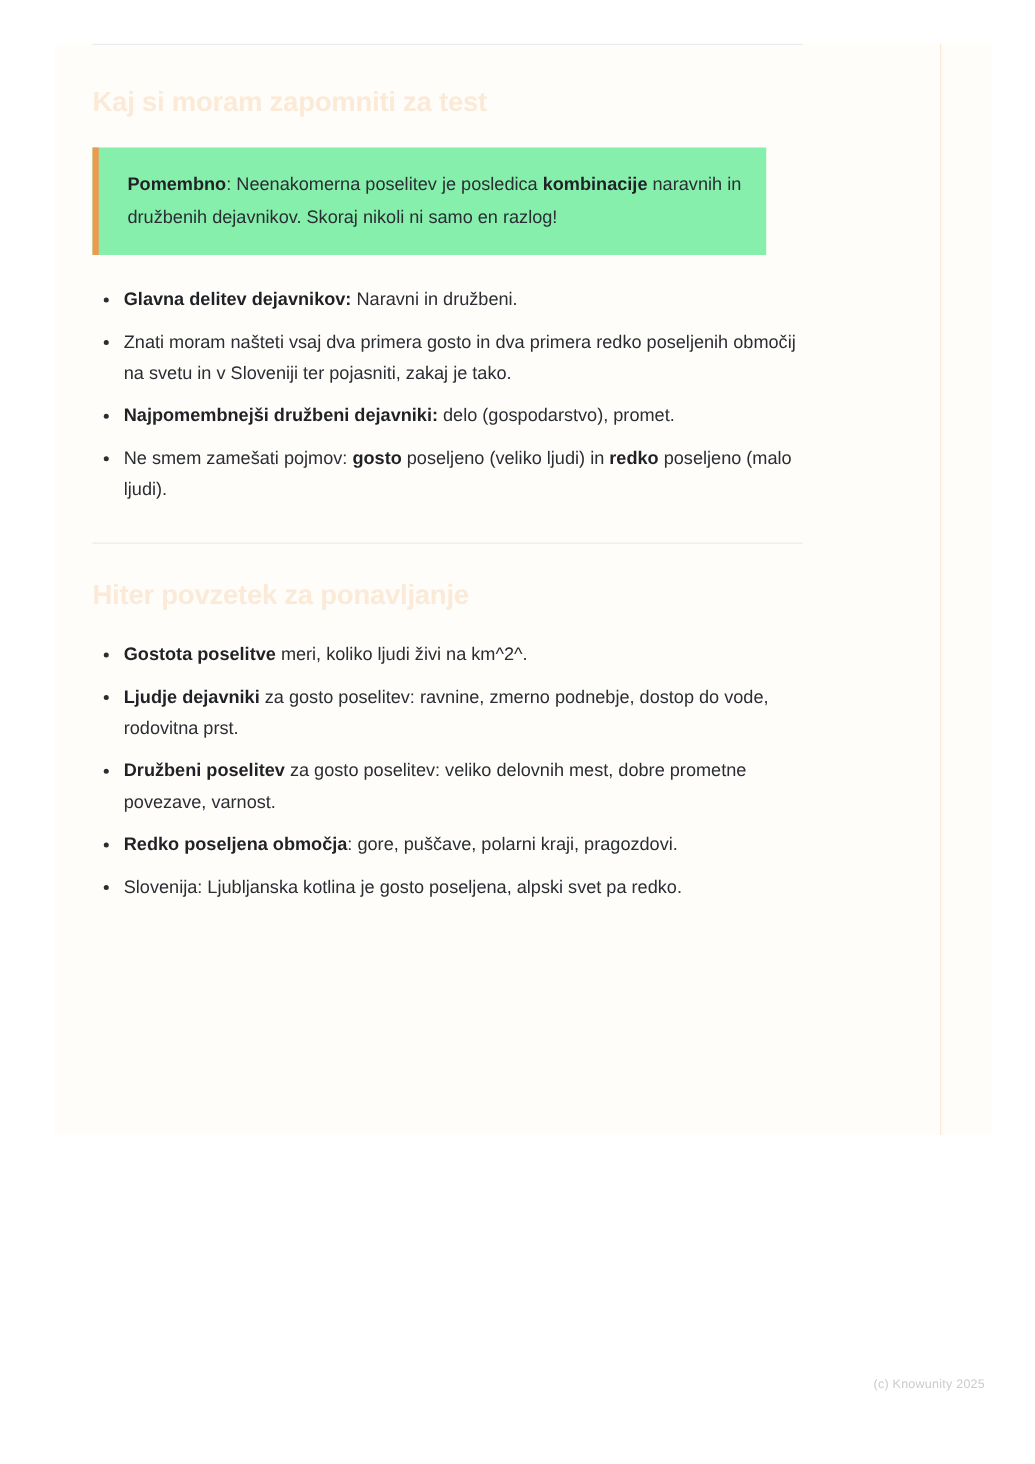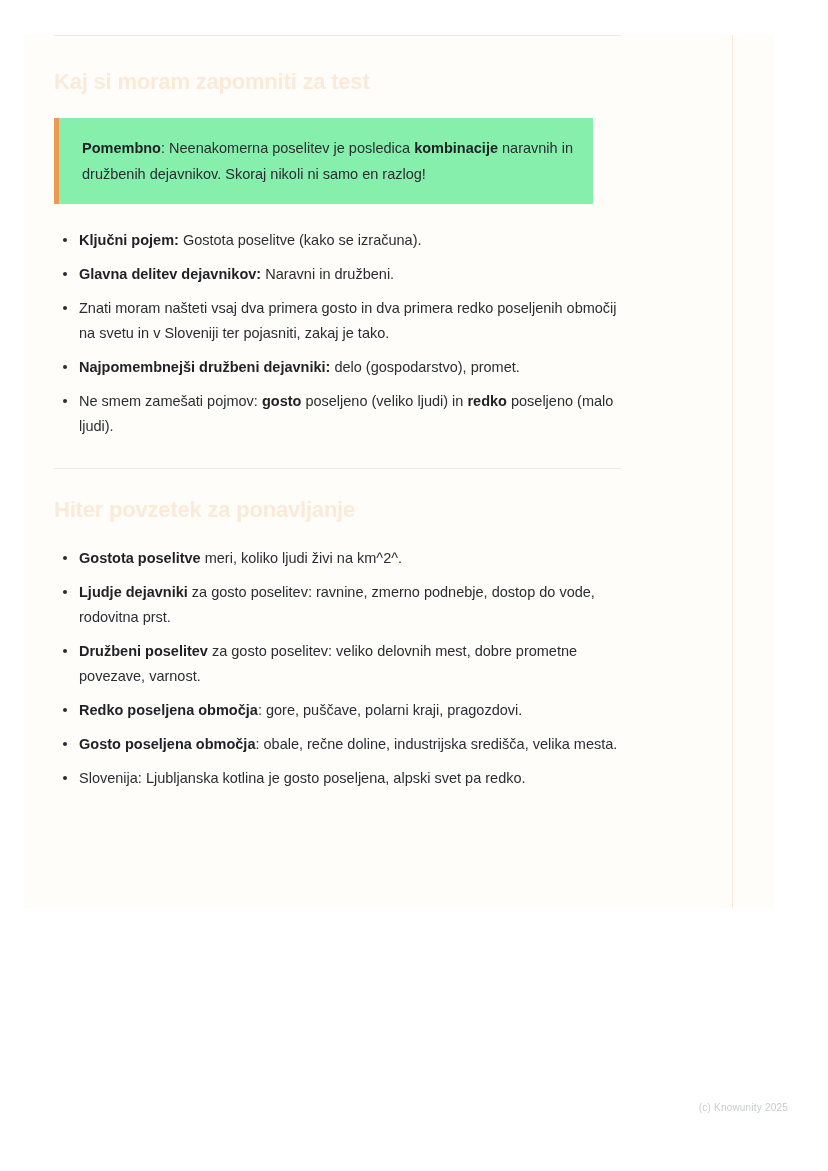--- a/index.html
+++ b/index.html
@@ -18,21 +18,21 @@
   
   .page {
     position: absolute;
     left: 0; top: 0;
     width: 828px;
     height: 1171px;
     background: #ffffff;
   }
   .panel {
     position: absolute;
-    left: 24px;
+    left: 44px;
     top: 35px;
     width: 750px;
     height: 873px;
     background: #fffdf9;
   }
   .panel-gutter {
     position: absolute;
     left: 708px;
     top: 0;
     width: 1px;
@@ -142,23 +142,20 @@
       <div class="sp-title-1"></div>
 
       <h2 class="section-title">Kaj si moram zapomniti za test</h2>
 
       <div class="callout">
         <p><b>Pomembno</b><span>: </span><span>Neenakomerna poselitev je posledica </span><b>kombinacije</b><span> naravnih in družbenih dejavnikov. Skoraj nikoli ni samo en razlog!</span></p>
       </div>
 
       <ul class="bullets first">
         <li>
-          <span class="dot"></span><b>Ključni pojem:</b><span> Gostota poselitve (kako se izračuna).</span>
-        </li>
-        <li>
           <span class="dot"></span><b>Glavna delitev dejavnikov:</b><span> Naravni in družbeni.</span>
         </li>
         <li>
           <span class="dot"></span><span>Znati moram našteti vsaj dva primera gosto in dva primera redko poseljenih območij na svetu in v Sloveniji ter pojasniti, zakaj je tako.</span>
         </li>
         <li>
           <span class="dot"></span><b>Najpomembnejši družbeni dejavniki:</b><span> delo (gospodarstvo), promet.</span>
         </li>
         <li>
           <span class="dot"></span><span>Ne smem zamešati pojmov: </span><b>gosto</b><span> poseljeno (veliko ljudi) in </span><b>redko</b><span> poseljeno (malo ljudi).</span>
@@ -178,23 +175,20 @@
         <li>
           <span class="dot"></span><span></span><b>Ljudje dejavniki</b><span> za gosto poselitev: ravnine, zmerno podnebje, dostop do vode, rodovitna prst.</span>
         </li>
         <li>
           <span class="dot"></span><span></span><b>Družbeni poselitev</b><span> za gosto poselitev: veliko delovnih mest, dobre prometne povezave, varnost.</span>
         </li>
         <li>
           <span class="dot"></span><span></span><b>Redko poseljena območja</b><span>: gore, puščave, polarni kraji, pragozdovi.</span>
         </li>
         <li>
-          <span class="dot"></span><span></span><b>Gosto poseljena območja</b><span>: obale, rečne doline, industrijska središča, velika mesta.</span>
-        </li>
-        <li>
           <span class="dot"></span><span>Slovenija: Ljubljanska kotlina je gosto poseljena, alpski svet pa redko.</span>
         </li>
       </ul>
 
     </div>
   </div>
 
   <div class="footer">(c) Knowunity 2025</div>
 
 </div>

